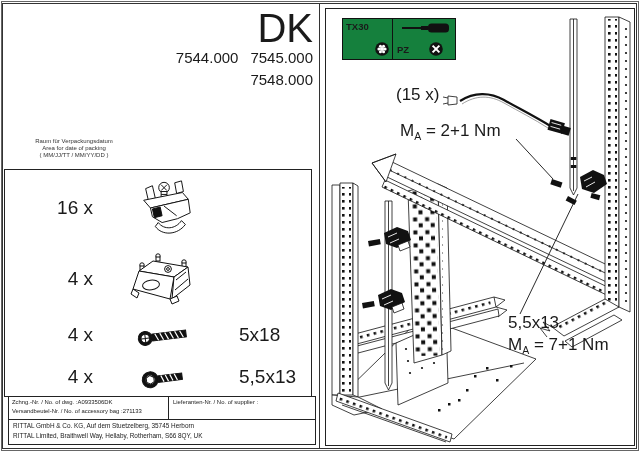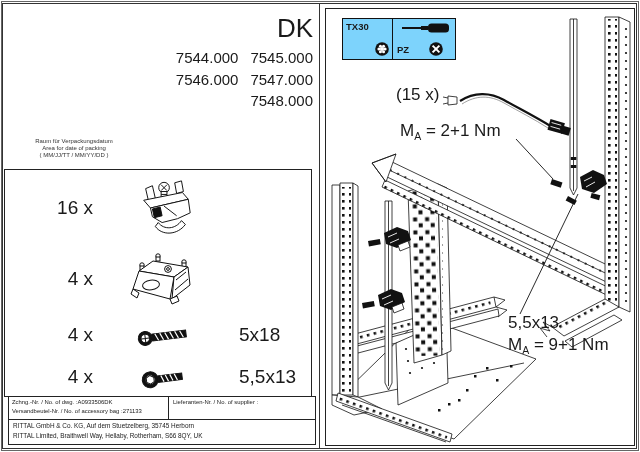--- a/index.html
+++ b/index.html
@@ -10,21 +10,21 @@
   .panel-divider{position:absolute;left:319px;top:3px;bottom:3px;width:1px;background:#333;}
 
   
   .left-panel{position:absolute;left:2px;top:3px;width:317px;height:446px;}
   .logo{position:absolute;left:18px;top:20px;width:80px;}
   .logo-text{font-weight:bold;font-style:italic;font-size:20px;letter-spacing:.5px;
              text-align:center;line-height:22px;transform:scaleY(1.05);}
   .logo-bar{width:80px;height:11px;background:#111;position:relative;margin-top:1px;}
   .logo-bar span{position:absolute;top:0;width:2px;height:11px;background:#fff;}
   .product-header{position:absolute;right:6px;top:6px;text-align:right;}
-  .dk{font-size:26px;line-height:38px;}
+  .dk{font-size:40px;line-height:38px;}
   .model-row{font-size:15px;line-height:21.5px;}
   .model-row span{margin-left:12px;}
   .packing-note{position:absolute;left:22px;top:135px;width:100px;text-align:center;
                 font-size:6px;line-height:7px;color:#333;}
   .parts-box{position:absolute;left:2px;top:166px;width:308px;height:228px;
              border:1px solid #222;box-sizing:border-box;display:flex;flex-direction:column;}
   .part-row{display:flex;align-items:center;}
   .part-row.r1{height:76px;} .part-row.r2{height:66px;}
   .part-row.r3{height:45px;} .part-row.r4{height:39px;}
   .part-qty{width:60px;margin-left:28px;text-align:right;font-size:19px;}
@@ -37,21 +37,21 @@
   .info-right{flex:1;padding:1px 4px;}
   .address-box{position:absolute;left:6px;top:416px;width:308px;height:26px;
                border:1px solid #222;border-top:none;box-sizing:border-box;
                padding:2px 4px;font-size:6.4px;line-height:9.5px;}
 
   
   .right-panel{position:absolute;left:325px;top:8px;width:310px;height:438px;
                border:1.5px solid #222;box-sizing:border-box;}
   .diagram{position:absolute;left:0;top:0;}
   .tool-box{position:absolute;left:16px;top:9px;width:114px;height:42px;
-            border:1.4px solid #111;box-sizing:border-box;display:flex;background:#7dd3fc;}
+            border:1.4px solid #111;box-sizing:border-box;display:flex;background:#15803d;}
   .tool-cell{position:relative;box-sizing:border-box;}
   .tc1{width:50px;border-right:1.4px solid #111;}
   .tc2{flex:1;}
   .tool-label{position:absolute;left:3px;top:2px;font-size:9.5px;font-weight:bold;}
   .torx-icon{position:absolute;right:3px;bottom:3px;}
   .driver-icon{position:absolute;right:4px;top:3px;}
   .pz-row{position:absolute;left:4px;bottom:3px;display:flex;align-items:center;gap:20px;}
   .pz-row span{font-size:9.5px;font-weight:bold;}
   .lbl{position:absolute;font-size:17px;}
   .lbl sub{font-size:10.5px;}
@@ -67,23 +67,20 @@
 <div class="page-border"></div>
 <div class="panel-divider"></div>
 
 <div class="left-panel">
 
 
   <div class="product-header">
     <div class="dk">DK</div>
     <div class="model-row">
       <span>7544.000</span><span>7545.000</span>
-    </div>
-    <div class="model-row">
-      <span>7546.000</span><span>7547.000</span>
     </div>
     <div class="model-row">
       <span>7548.000</span>
     </div>
   </div>
 
   <div class="packing-note">
     <div>Raum für Verpackungsdatum</div>
     <div>Area for date of packing</div>
     <div>( MM/JJ/TT / MM/YY/DD )</div>
@@ -363,15 +360,15 @@
       </div>
     </div>
   </div>
 
   <div class="lbl lbl-15x">(15 x)</div>
 
   <div class="lbl lbl-ma1"><span>M</span><sub>A</sub><span class="pre"> = 2+1 Nm</span></div>
 
   <div class="lbl lbl-ma2">
     <div>5,5x13</div>
-    <div><span>M</span><sub>A</sub><span class="pre"> = 9+1 Nm</span></div>
+    <div><span>M</span><sub>A</sub><span class="pre"> = 7+1 Nm</span></div>
   </div>
 </div>
 
 </body></html>

